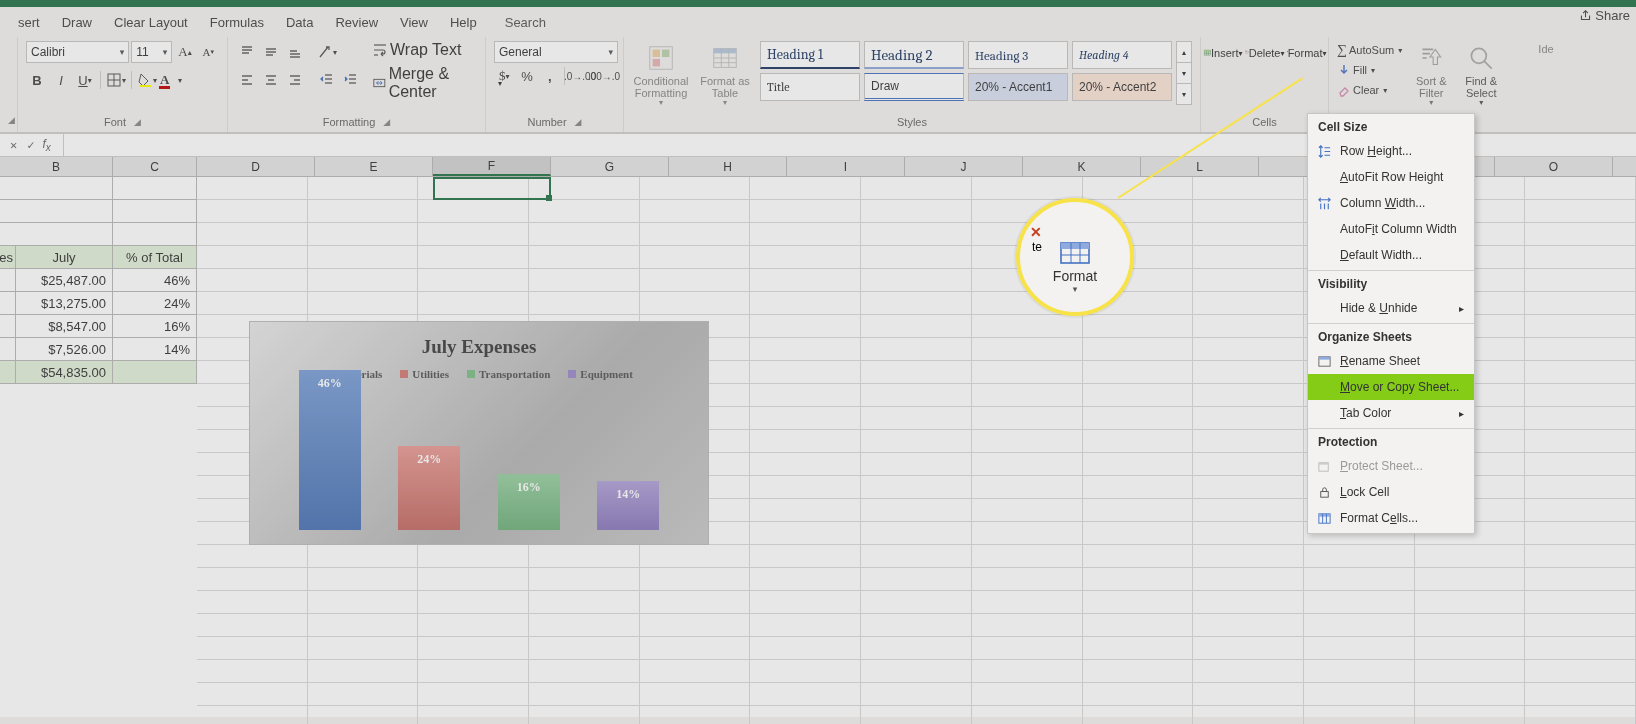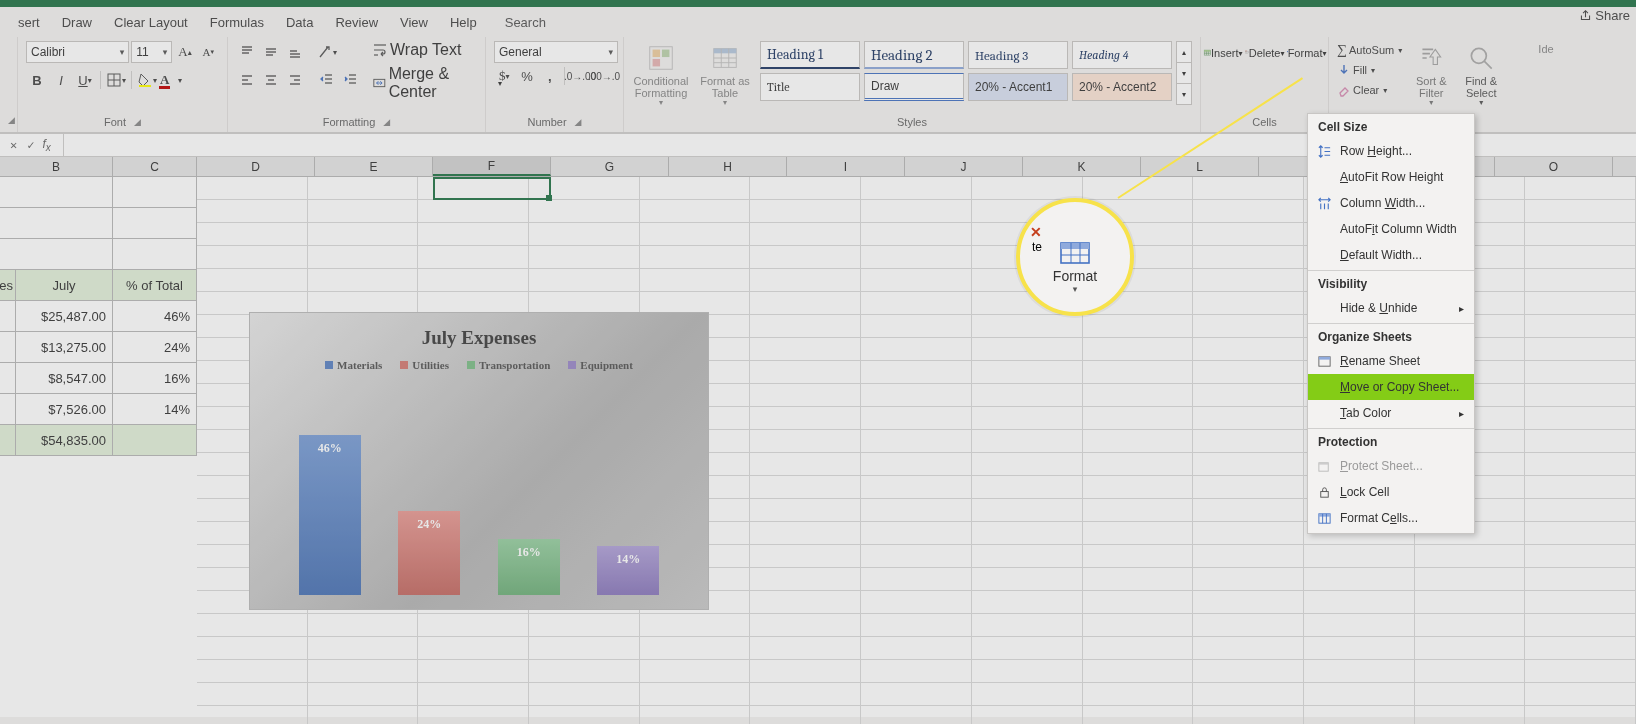--- a/index.html
+++ b/index.html
@@ -62,37 +62,37 @@
 
 
 .sheet{position:relative;background:#fff;height:560px}
 .colhdrs{display:flex;height:20px;background:#e6e6e6;border-bottom:1px solid #b7b7b7}
 .colhdrs div{border-right:1px solid #b7b7b7;display:flex;align-items:center;justify-content:center;font-size:12px;color:#333}
 .cB{width:113px}.cC{width:84px}.cD{width:118px}.cE{width:118px}.cF{width:118px}.cG{width:118px}.cH{width:118px}.cI{width:118px}.cJ{width:118px}.cK{width:118px}.cL{width:118px}.cM{width:118px}.cN{width:118px}.cO{width:118px}
 .colhdrs .cF{background:#d2d2d2;border-bottom:2px solid #217346}
 
 
 .dtable{position:absolute;left:0;top:20px}
-.dtable .r{display:flex;height:31px}
+.dtable .r{display:flex;height:23px}
 .dtable .c{border-right:1px solid #b7b7b7;border-bottom:1px solid #b7b7b7;display:flex;align-items:center;padding:0 6px;font-size:13px}
 .dtable .hdr{background:#e2efda;font-weight:normal;justify-content:center}
 .dtable .num{justify-content:flex-end}
 .dtable .tot{background:#e2efda}
 
 
 .gridlines{position:absolute;inset:20px 0 0 197px}
 .gridlines .gl-row{height:23px;border-bottom:1px solid #d9d9d9;display:flex}
 .gridlines .gl-row span{width:118px;border-right:1px solid #d9d9d9}
 
 
 .selcell{position:absolute;left:433px;top:20px;width:118px;height:23px;border:2px solid #217346;pointer-events:none}
 .selcell::after{content:"";position:absolute;right:-3px;bottom:-3px;width:6px;height:6px;background:#217346}
 
 
-.chartbox{position:absolute;left:249px;top:155px;width:460px;height:298px;background:linear-gradient(135deg,#e8e8e8 0%,#b5b5b5 60%,#c8c8c8 100%);border:1px solid #bbb;font-family:"Bookman Old Style",Georgia,serif}
+.chartbox{position:absolute;left:249px;top:164px;width:460px;height:224px;background:linear-gradient(135deg,#e8e8e8 0%,#b5b5b5 60%,#c8c8c8 100%);border:1px solid #bbb;font-family:"Bookman Old Style",Georgia,serif}
 .chartbox .ctitle{text-align:center;font-weight:bold;font-size:19px;color:#3d3d3d;margin-top:14px}
 .chartbox .clegend{display:flex;justify-content:center;gap:18px;font-size:11px;font-weight:bold;color:#555;margin-top:10px}
 .chartbox .clegend span{display:flex;align-items:center;gap:4px}
 .chartbox .clegend i{width:8px;height:8px;display:inline-block}
 .bars{position:absolute;left:30px;right:30px;bottom:14px;height:170px;display:flex;align-items:flex-end;justify-content:space-around}
 .bar{width:62px;position:relative;display:flex;align-items:flex-start;justify-content:center;color:#fff;font-weight:bold;font-size:12px;padding-top:6px;font-family:"Bookman Old Style",serif}
 .bar.b1{height:160px;background:linear-gradient(180deg,#7a9ed6,#4a73b5)}
 .bar.b2{height:84px;background:linear-gradient(180deg,#e89a94,#c46a63)}
 .bar.b3{height:56px;background:linear-gradient(180deg,#97cfa1,#6fb07a)}
 .bar.b4{height:49px;background:linear-gradient(180deg,#b0a1d8,#8a78bc)}

